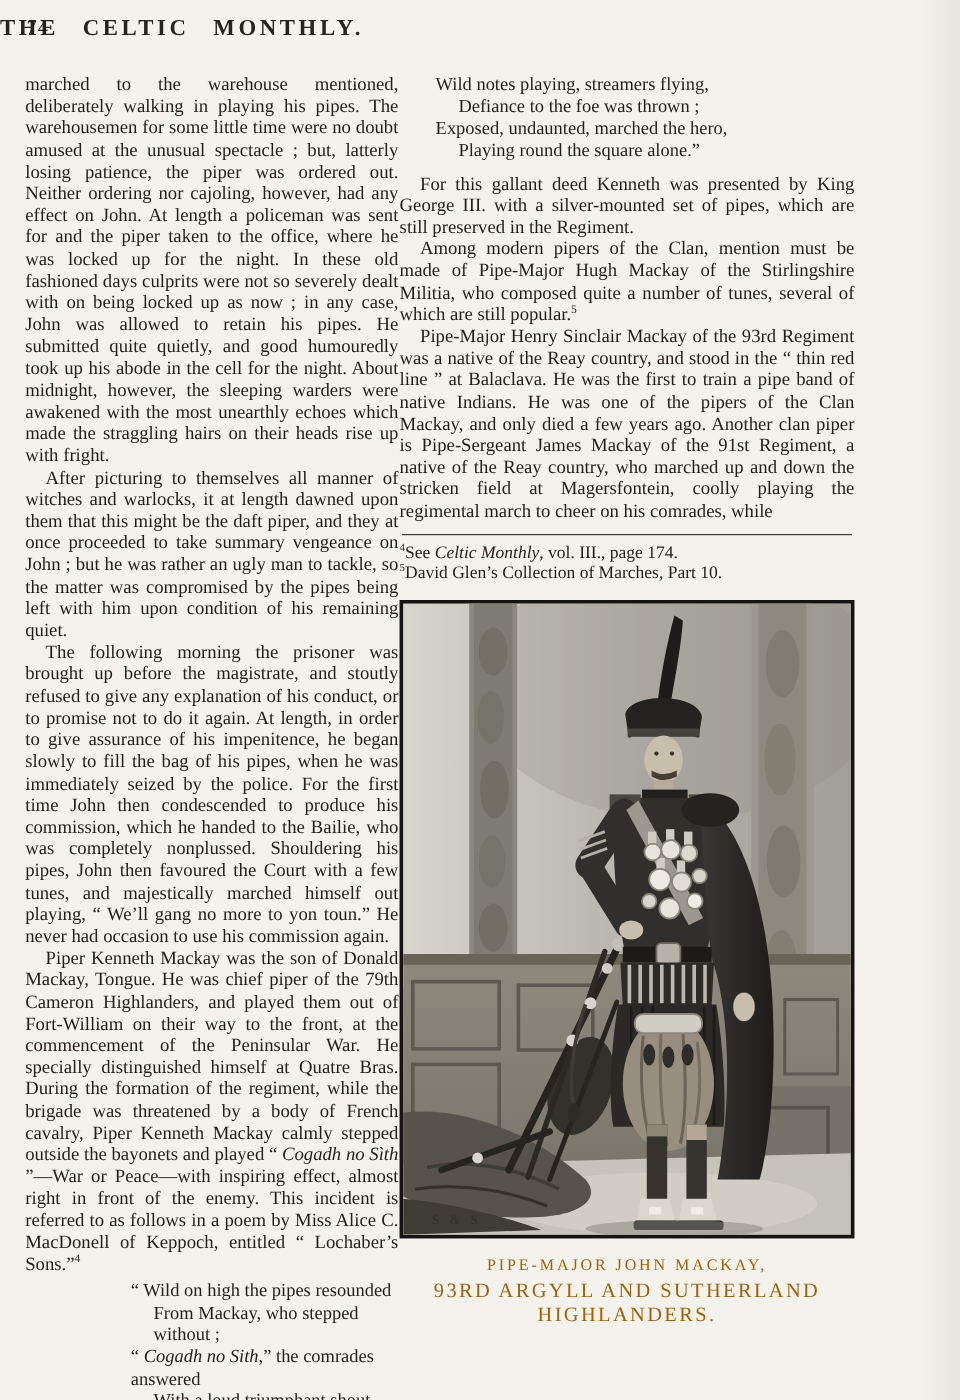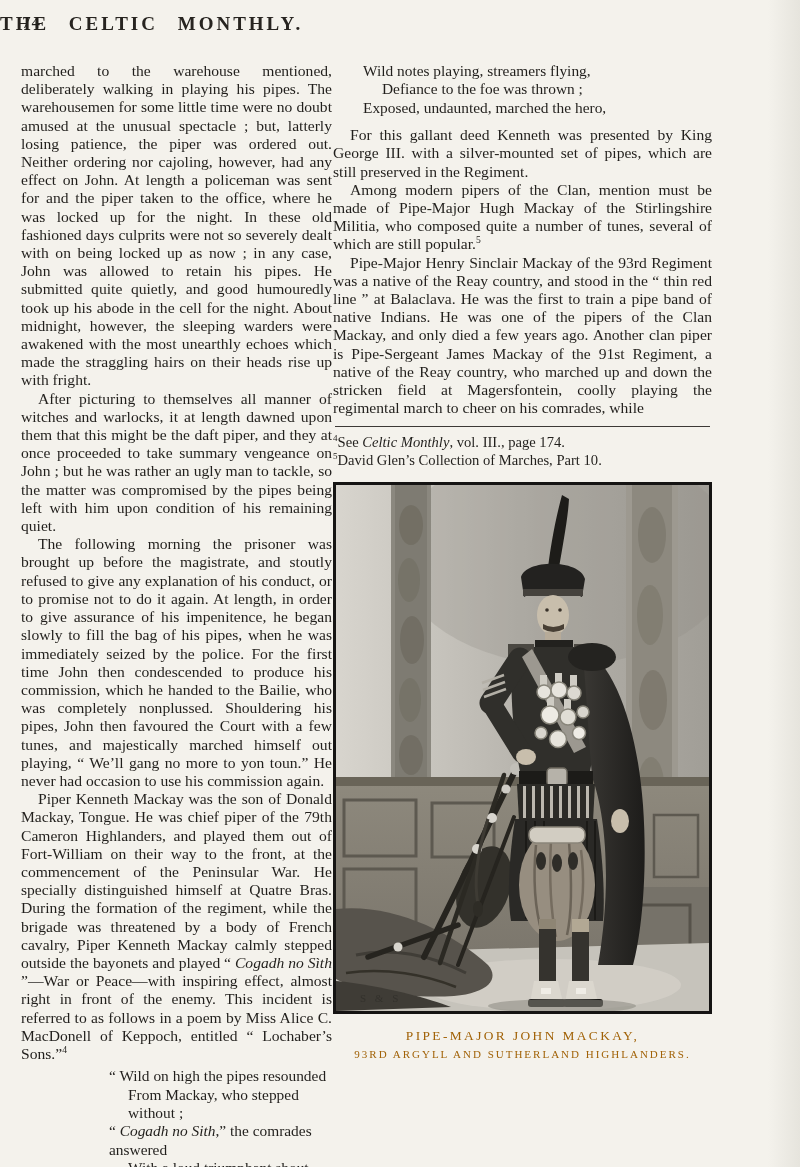--- a/index.html
+++ b/index.html
@@ -25,21 +25,21 @@
   .it{font-style:italic;}
   .sup{vertical-align:super;font-size:62%;line-height:0;}
   .footnotes{margin-top:9px;}
   .fn-rule{border:none;border-top:1.5px solid #3c3936;margin:0 2px 7px 2px;}
   .fn-line{text-align:left;font-size:14.6px;line-height:17.6px;}
   .photo-fig{margin:12px 0 0 0;}
   .photo-frame{width:373px;border:3px solid #151413;background:#b9b6af;}
   .photo-frame svg{display:block;}
   .caption{margin-top:14px;text-align:center;color:#a16207;}
   .cap1{font-size:13.4px;letter-spacing:2.4px;}
-  .cap2{font-size:11px;letter-spacing:2px;margin-top:4px;}
+  .cap2{font-size:17px;letter-spacing:2px;margin-top:4px;}
 </style>
 </head>
 <body>
 
 <div class="page">
 
   <div class="header">
     <div class="pagenum">74</div>
     <div class="title">THE CELTIC MONTHLY.</div>
   </div>
@@ -58,20 +58,21 @@
           <div class="vline lvl2"><span>With a loud triumphant shout.</span></div>
         </div>
       </div>
 
     <div class="col right">
       <div>
           <div class="verse">
             <div class="vline lvl1"><span>Wild notes playing, streamers flying,</span></div>
             <div class="vline lvl2"><span>Defiance to the foe was thrown ;</span></div>
             <div class="vline lvl1"><span>Exposed, undaunted, marched the hero,</span></div>
+            <div class="vline lvl2"><span>Playing round the square alone.”</span></div>
           </div>
           <p class="para ind"><span>For this gallant deed Kenneth was presented by King George III. with a silver-mounted set of pipes, which are still preserved in the Regiment.</span></p>
           <p class="para ind"><span>Among modern pipers of the Clan, mention must be made of Pipe-Major Hugh Mackay of the Stirlingshire Militia, who composed quite a number of tunes, several of which are still popular.</span><span class="sup">5</span></p>
           <p class="para ind"><span>Pipe-Major Henry Sinclair Mackay of the 93rd Regiment was a native of the Reay country, and stood in the “ thin red line ” at Balaclava.  He was the first to train a pipe band of native Indians.  He was one of the pipers of the Clan Mackay, and only died a few years ago.  Another clan piper is Pipe-Sergeant James Mackay of the 91st Regiment, a native of the Reay country, who marched up and down the stricken field at Magersfontein, coolly playing the regimental march to cheer on his comrades, while</span></p>
         </div>
 
       <div class="footnotes">
         <hr class="fn-rule">
         <div class="fn-line"><span class="sup">4</span><span>See </span><span class="it">Celtic Monthly</span><span>, vol. III., page 174.</span></div>
         <div class="fn-line"><span class="sup">5</span><span>David Glen’s Collection of Marches, Part 10.</span></div>

